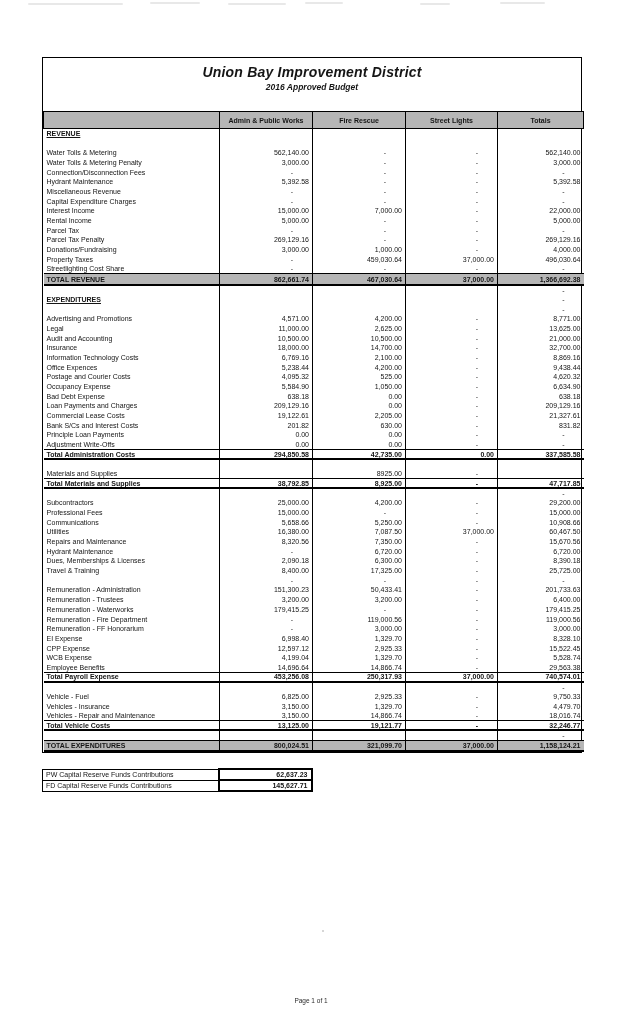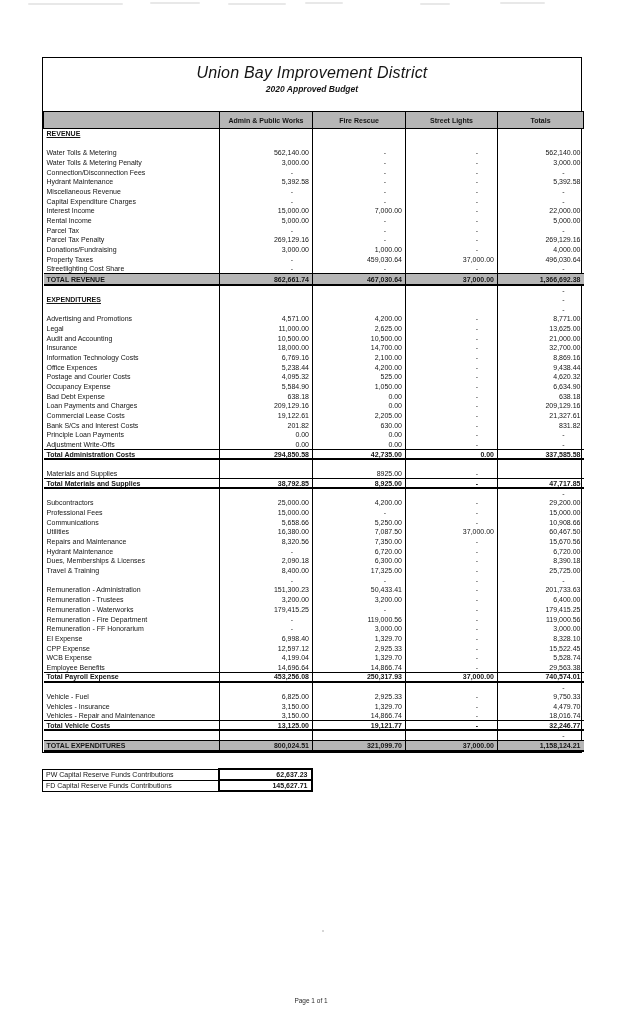--- a/index.html
+++ b/index.html
@@ -16,21 +16,21 @@
   .scan-artifact { position:absolute; background:#dcdcdc; opacity:.65; border-radius:1px; }
 
   
   .main-table {
     position:absolute; left:42px; top:57px; width:540px;
     border:1.5px solid #000;
     background:#fff;
   }
   .title-block { height:53px; text-align:center; padding-top:6px; }
   .doc-title {
-    font-size:16px; font-weight:normal; font-style:italic; letter-spacing:.2px;
+    font-size:14px; font-weight:bold; font-style:italic; letter-spacing:.2px;
   }
   .doc-subtitle {
     font-size:8.5px; font-weight:bold; font-style:italic; margin-top:2px;
   }
 
   table.btable { width:100%; border-collapse:collapse; table-layout:fixed; }
   table.btable col.c-label  { width:176px; }
   table.btable col.c-admin  { width:93px; }
   table.btable col.c-fire   { width:93px; }
   table.btable col.c-street { width:92px; }
@@ -98,21 +98,21 @@
 <div class="scan-artifact" style="left:150px;top:2px;width:50px;height:2px;"></div>
 <div class="scan-artifact" style="left:228px;top:3px;width:58px;height:2px;"></div>
 <div class="scan-artifact" style="left:305px;top:2px;width:38px;height:2px;"></div>
 <div class="scan-artifact" style="left:420px;top:3px;width:30px;height:2px;"></div>
 <div class="scan-artifact" style="left:500px;top:2px;width:45px;height:2px;"></div>
 <div class="speck" style="left:322px;top:930px;width:2px;height:2px;"></div>
 
 <div class="main-table">
   <div class="title-block">
     <div class="doc-title">Union Bay Improvement District</div>
-    <div class="doc-subtitle">2020 Approved Budget</div>
+    <div class="doc-subtitle">2016 Approved Budget</div>
   </div>
   <table class="btable">
     <colgroup>
       <col class="c-label">
         <col class="c-admin">
         <col class="c-fire">
         <col class="c-street">
         <col class="c-total">
     </colgroup>
     <thead>

